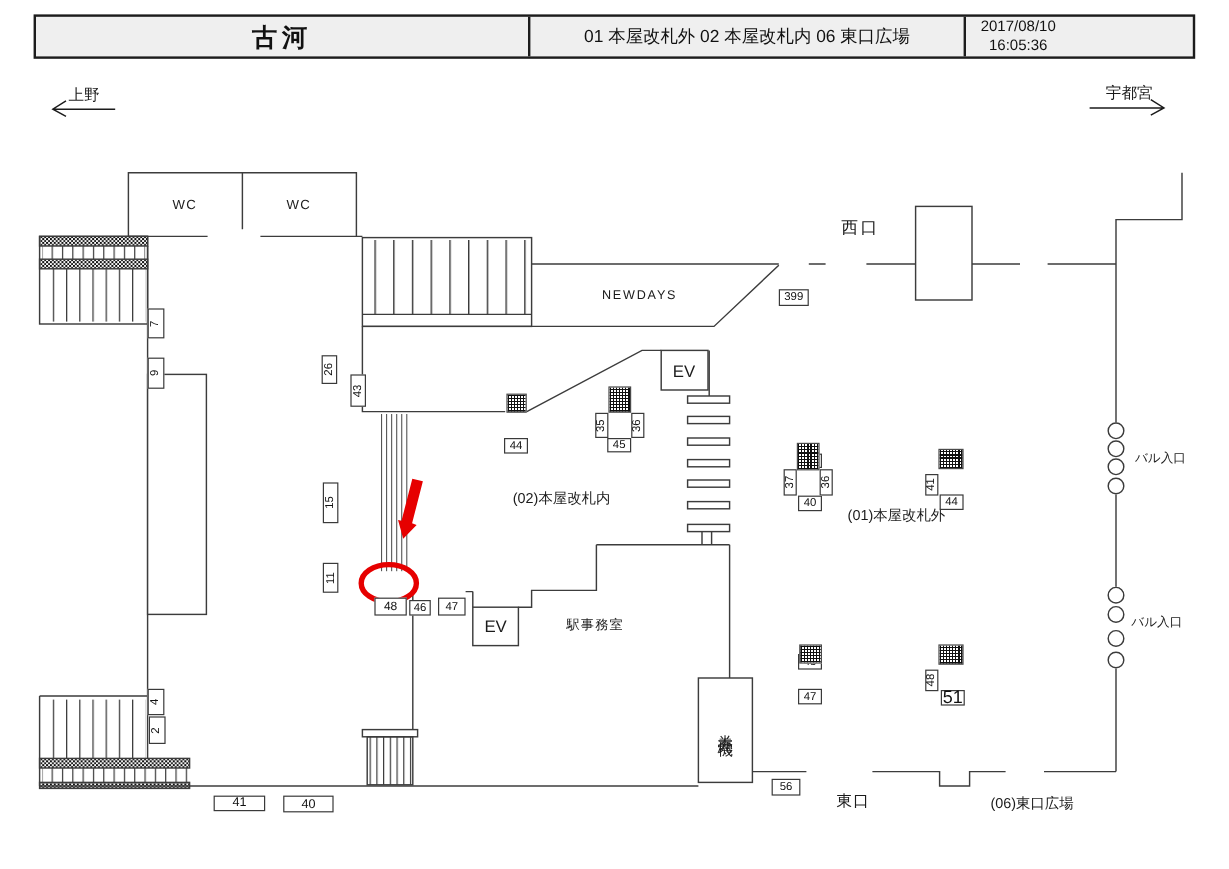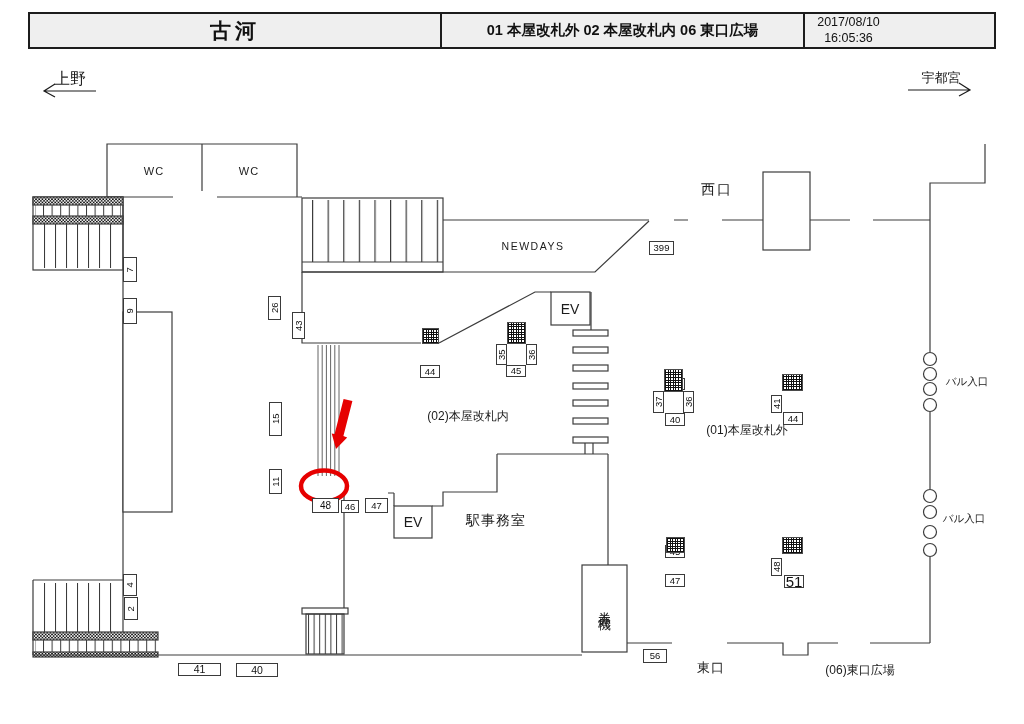--- a/index.html
+++ b/index.html
@@ -8,21 +8,21 @@
   *{box-sizing:border-box;}
 
   
   .hdr{position:absolute;left:28px;top:12px;width:968px;height:37px;
        display:flex;background:#efefef;border:2px solid #1c1c1c;}
   .hdr .cell{height:100%;display:flex;align-items:center;justify-content:center;
        border-left:2px solid #1c1c1c;}
   .hdr .cell:first-child{border-left:none;}
   .c-station{width:410px;font-size:21px;letter-spacing:4px;font-weight:bold;}
   .c-code{width:100px;font-size:19px;letter-spacing:6px;font-weight:bold;}
-  .c-areas{width:363px;font-size:14.5px;white-space:nowrap;font-weight:bold;}
+  .c-areas{width:363px;font-size:14.5px;white-space:nowrap;}
   .c-time{width:89px;flex-direction:column;font-size:12.5px;line-height:1.25;}
 
   
   .lbl{position:absolute;transform:translate(-50%,-50%);white-space:nowrap;
        font-size:12px;color:#1b1b1b;}
   .lbl.v{writing-mode:vertical-rl;transform:translate(-50%,-50%);}
 
   
   .tag{position:absolute;border:1.4px solid #3a3a3a;background:#fff;
        display:flex;align-items:center;justify-content:center;
@@ -155,28 +155,28 @@
 </svg>
 
 <div id="map-layer">
   <div class="lbl" style="left:154px;top:171px;font-size:11px;letter-spacing:1px;">WC</div>
   <div class="lbl" style="left:249px;top:171px;font-size:11px;letter-spacing:1px;">WC</div>
   <div class="lbl" style="left:533px;top:246px;font-size:10.5px;letter-spacing:1.5px;">NEWDAYS</div>
   <div class="lbl" style="left:570px;top:309px;font-size:14px;">EV</div>
   <div class="lbl" style="left:413px;top:522px;font-size:14px;">EV</div>
   <div class="lbl" style="left:717px;top:190px;font-size:14px;letter-spacing:2px;">西口</div>
   <div class="lbl" style="left:711px;top:668px;font-size:13px;letter-spacing:1px;">東口</div>
-  <div class="lbl" style="left:496px;top:521px;font-size:14px;letter-spacing:1px;">駅事務室</div>
+  <div class="lbl" style="left:496px;top:521px;font-size:11px;letter-spacing:1px;">駅事務室</div>
   <div class="lbl v" style="left:604px;top:606px;font-size:13px;letter-spacing:3px;">券売機</div>
   <div class="lbl" style="left:967px;top:382px;font-size:10.5px;">バル入口</div>
   <div class="lbl" style="left:964px;top:519px;font-size:10.5px;">バル入口</div>
   <div class="lbl" style="left:468px;top:416px;font-size:12px;">(02)本屋改札内</div>
   <div class="lbl" style="left:747px;top:430px;font-size:12px;">(01)本屋改札外</div>
   <div class="lbl" style="left:860px;top:670px;font-size:12px;">(06)東口広場</div>
-  <div class="lbl" style="left:70px;top:79px;font-size:16px;font-family:Liberation Mono, monospace;">上野</div>
+  <div class="lbl" style="left:70px;top:79px;font-size:13px;font-family:Liberation Mono, monospace;">上野</div>
   <div class="lbl" style="left:941px;top:78px;font-size:13px;">宇都宮</div>
 <div class="tag rot" style="left: 123px; top: 236px; width: 14px; height: 25px; font-size: 9.5px;">
       <span>7</span>
     </div>
     <div class="tag rot" style="left: 123px; top: 277px; width: 14px; height: 26px; font-size: 9.5px;">
       <span>9</span>
     </div>
     <div class="tag rot" style="left: 268px; top: 275px; width: 13px; height: 24px; font-size: 9.5px;">
       <span>26</span>
     </div>

